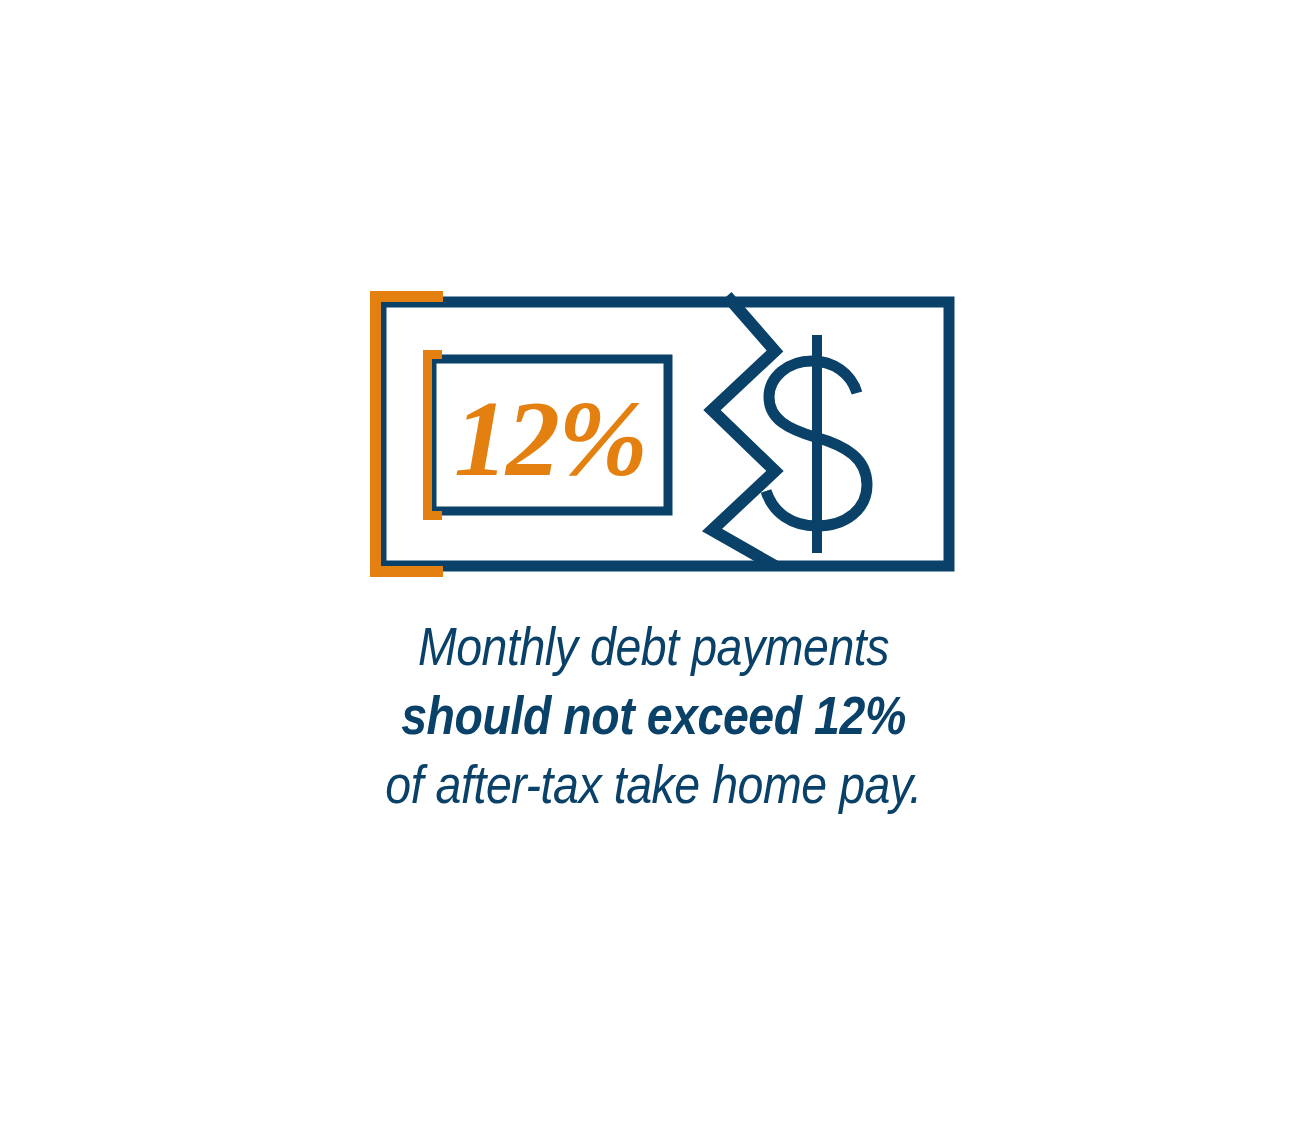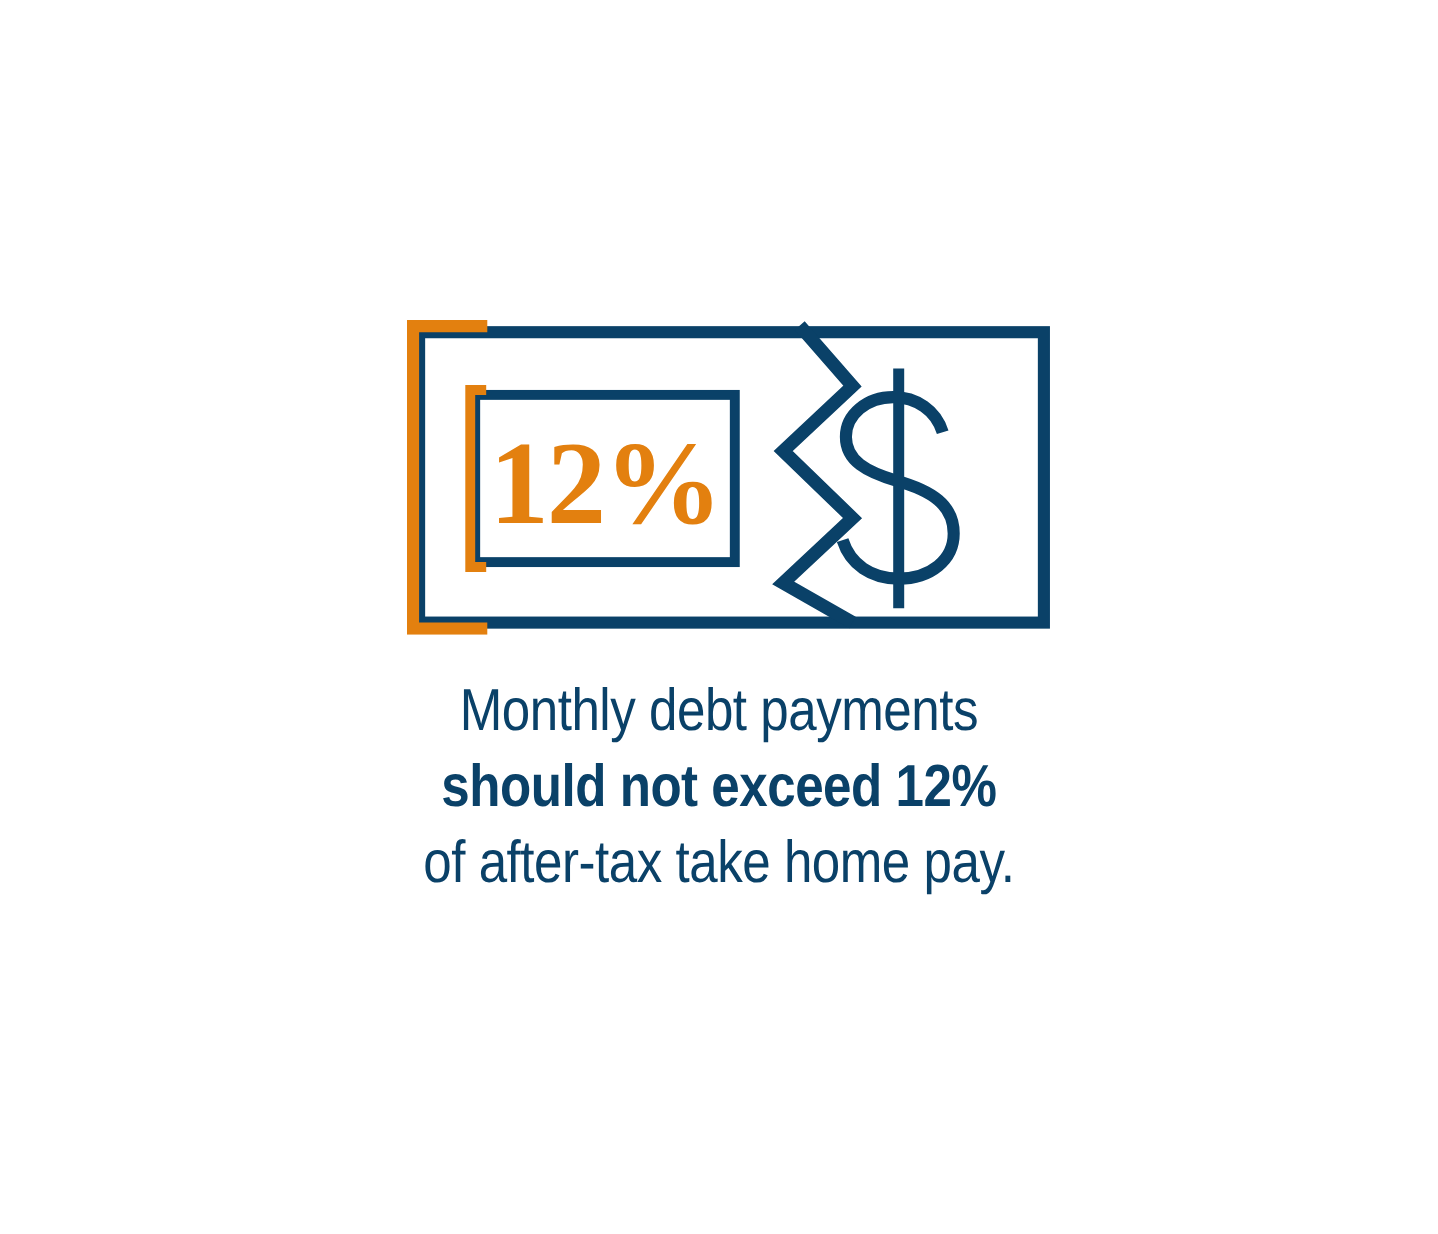--- a/index.html
+++ b/index.html
@@ -12,20 +12,21 @@
     height: 1122px;
     font-family: "Liberation Sans", sans-serif;
     overflow: hidden;
   }
 
   .infographic {
     position: relative;
     width: 1307px;
     height: 1122px;
     background: #ffffff;
+    font-style: italic;
   }
 
   
   .banknote-icon {
     position: absolute;
     left: 360px;
     top: 285px;
     width: 600px;
     height: 292px;
   }

